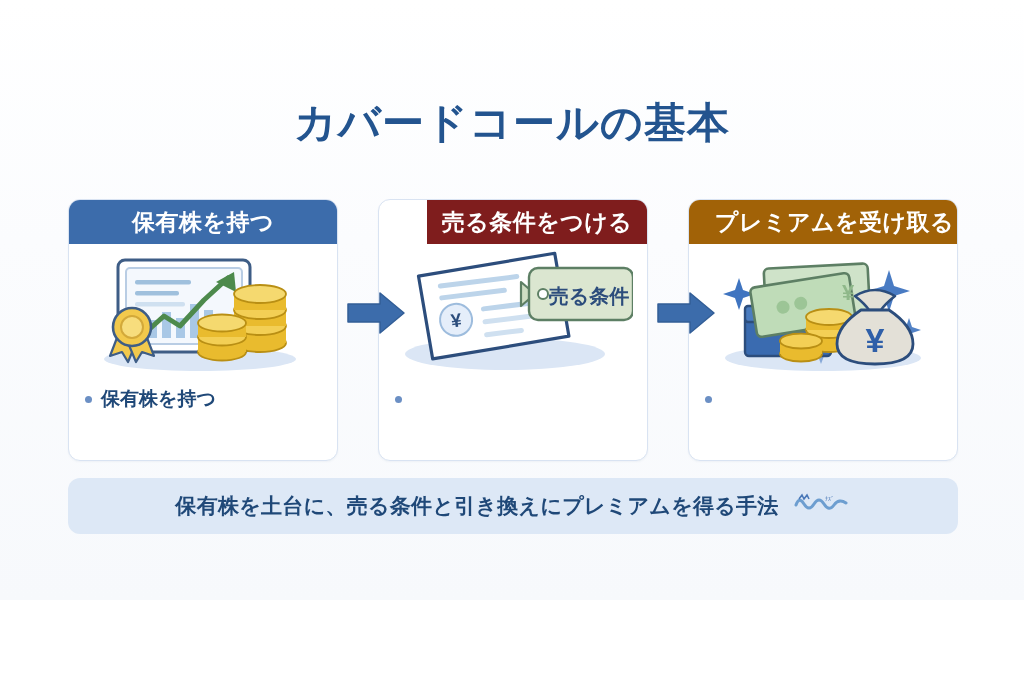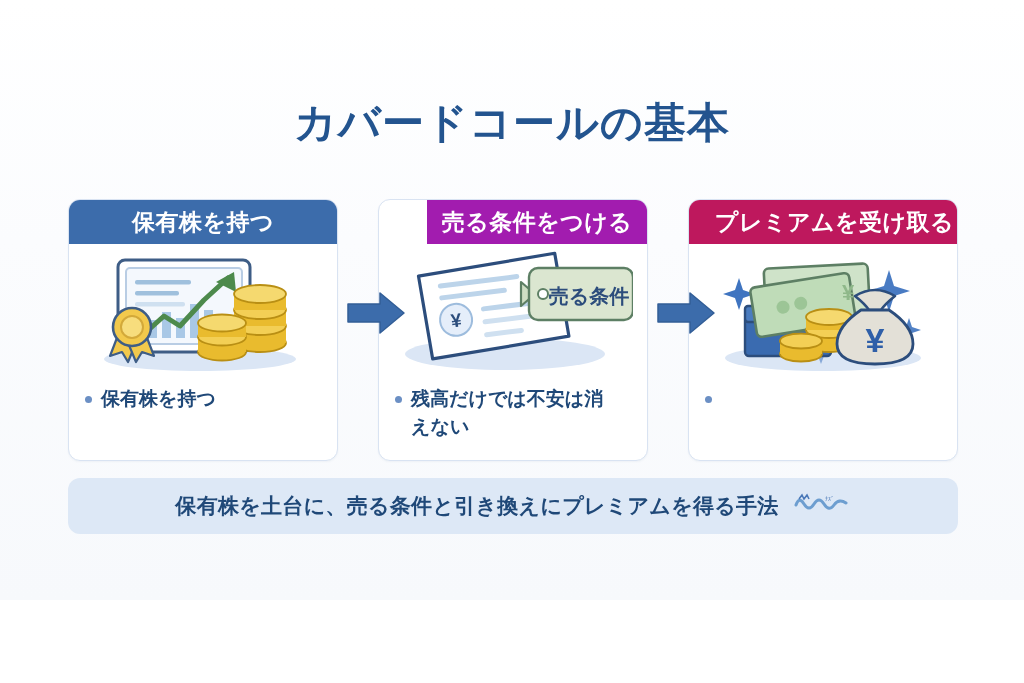--- a/index.html
+++ b/index.html
@@ -72,22 +72,22 @@
     height: 44px;
     display: flex;
     align-items: center;
     justify-content: center;
     color: #ffffff;
     font-size: 23px;
     font-weight: bold;
     letter-spacing: 0.5px;
   }
   .card.c1 .card-header { background: #3c6cab; }
-  .card.c2 .card-header { background: #a21caf; margin-left: 48px; }
-  .card.c3 .card-header { background: #be185d; padding-left: 23px; }
+  .card.c2 .card-header { background: #7f1d1d; margin-left: 48px; }
+  .card.c3 .card-header { background: #a16207; padding-left: 23px; }
 
   .card-art {
     position: relative;
     height: 135px;
     background: #ffffff;
   }
   .card-art svg { display: block; margin: 0 auto; }
 
   .card-body {
     padding: 6px 14px 0 16px;
@@ -230,21 +230,20 @@
 
           <path d="M128 38 L142 50 L128 62 L128 38 Z" fill="#cfdec4" stroke="#5d7f64" stroke-width="2.2" stroke-linejoin="round"></path>
           <rect x="136" y="24" width="104" height="52" rx="9" fill="#dbe6d0" stroke="#5d7f64" stroke-width="2.4"></rect>
           <circle cx="150" cy="50" r="5" fill="#ffffff" stroke="#5d7f64" stroke-width="2"></circle>
           <text x="196" y="59" font-family="'Liberation Sans',sans-serif" font-size="20" font-weight="bold" fill="#2c4d7c" text-anchor="middle">売る条件</text>
         </svg>
       </div>
       <div class="card-body">
         <div class="bullet-row">
           <div class="bullet-dot"></div>
-          <div class="bullet-text">残高だけでは不安は消えない</div>
         </div>
       </div>
     </div>
 
     <div class="card c3">
       <div class="card-header">プレミアムを受け取る</div>
       <div class="card-art">
         <svg width="240" height="132" viewBox="0 0 240 132">
           <ellipse cx="120" cy="114" rx="98" ry="13" fill="#dbe6f5"></ellipse>
 

